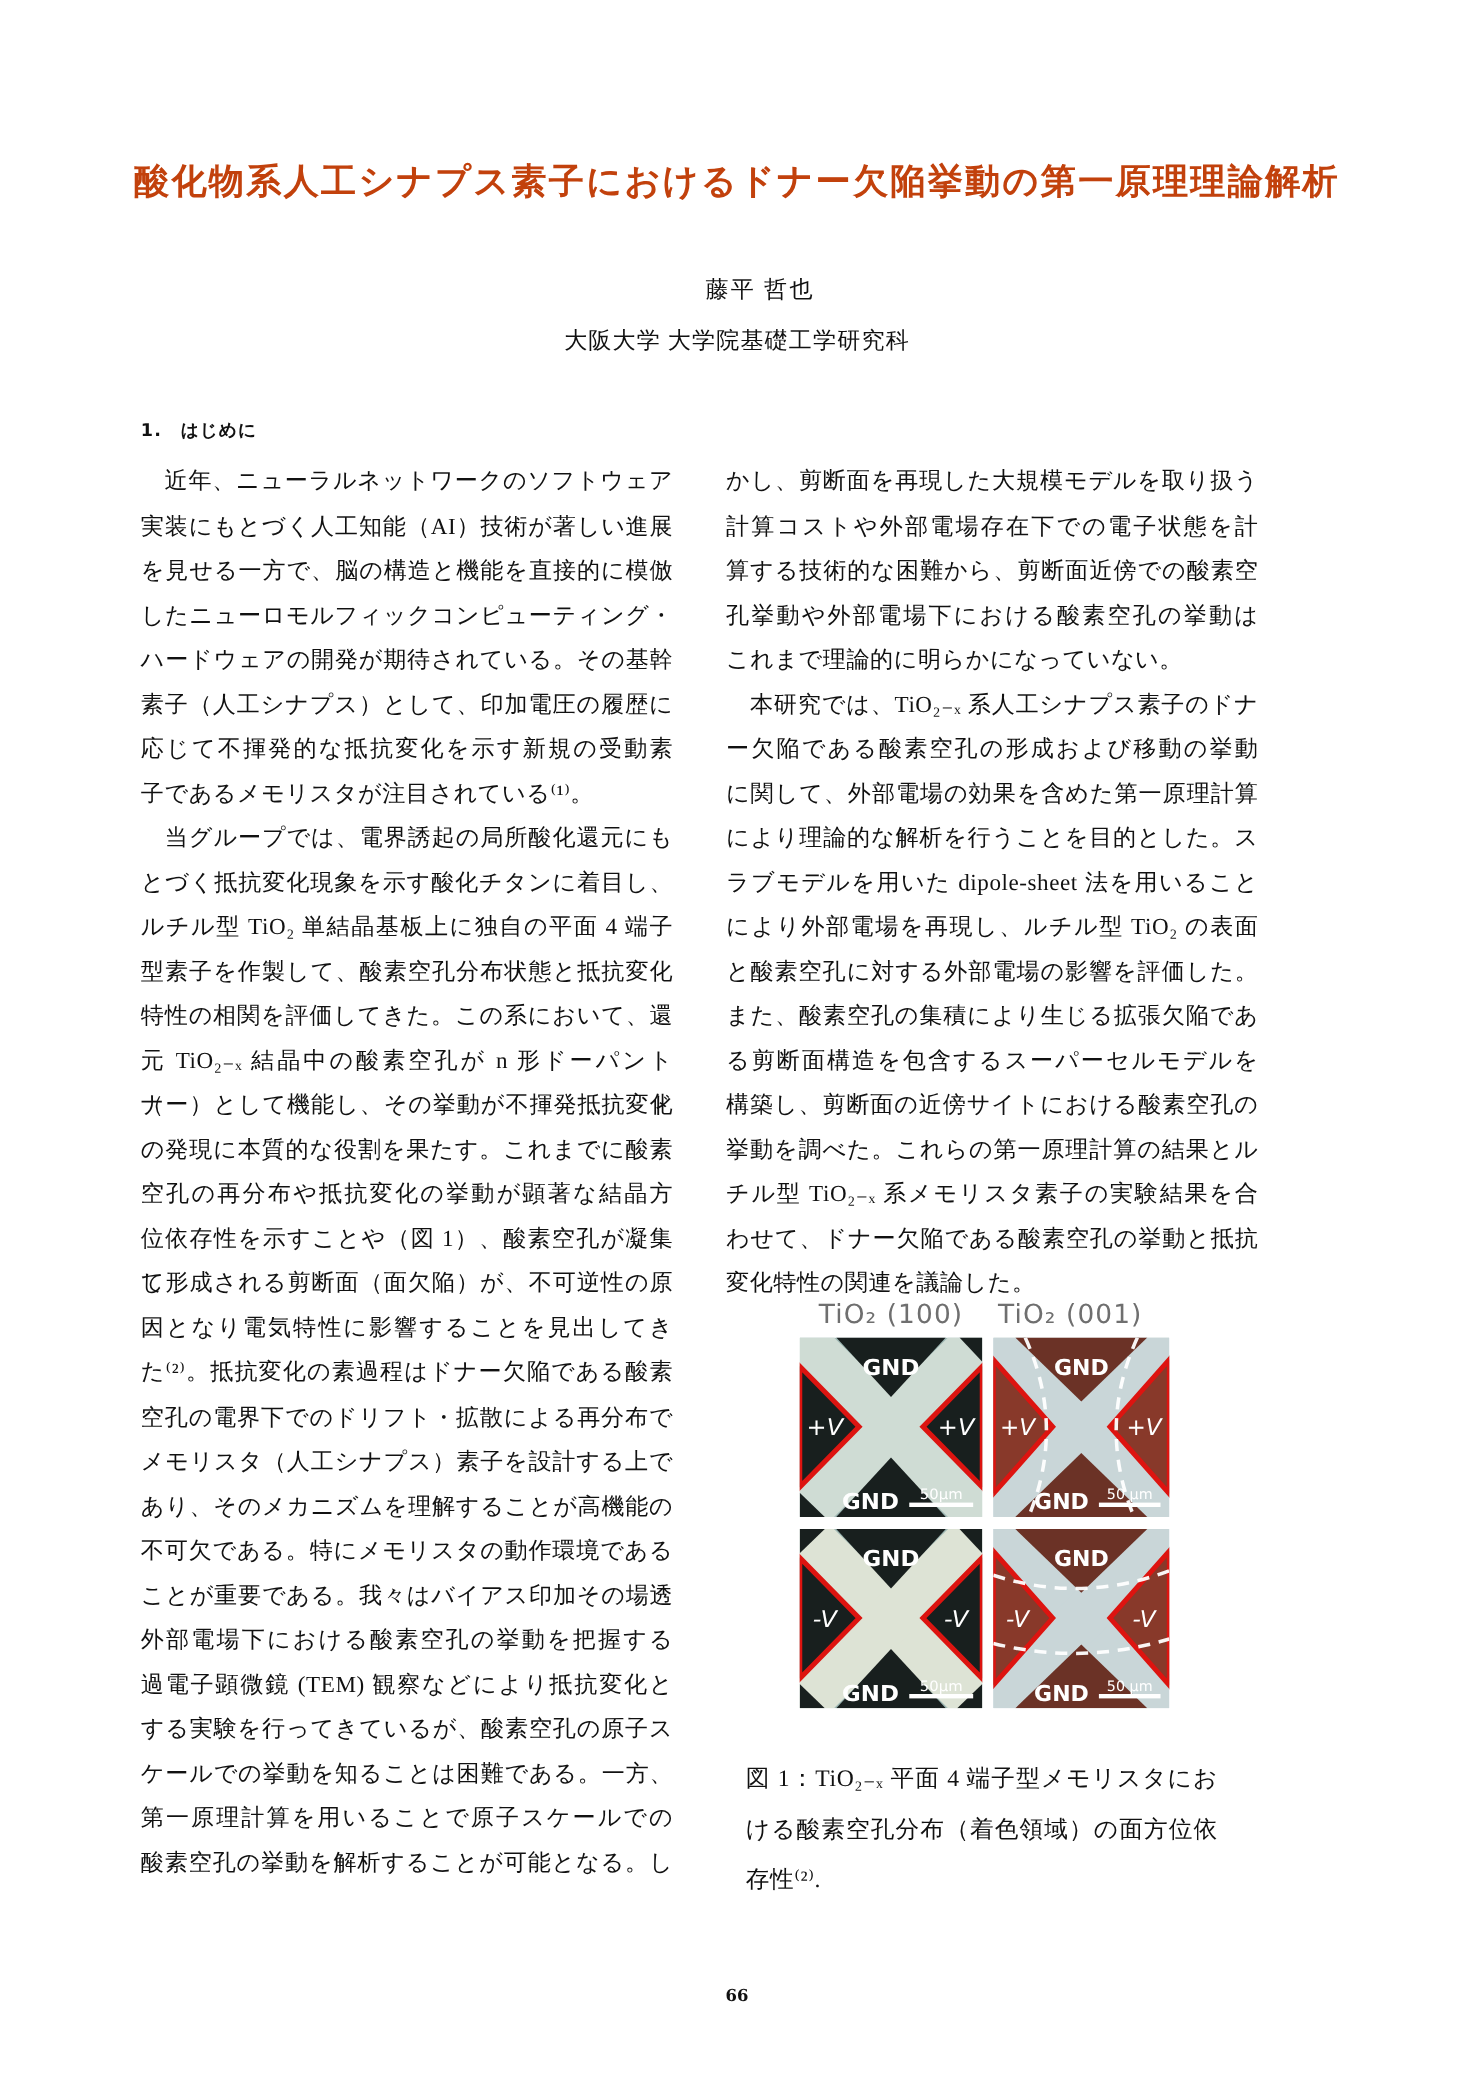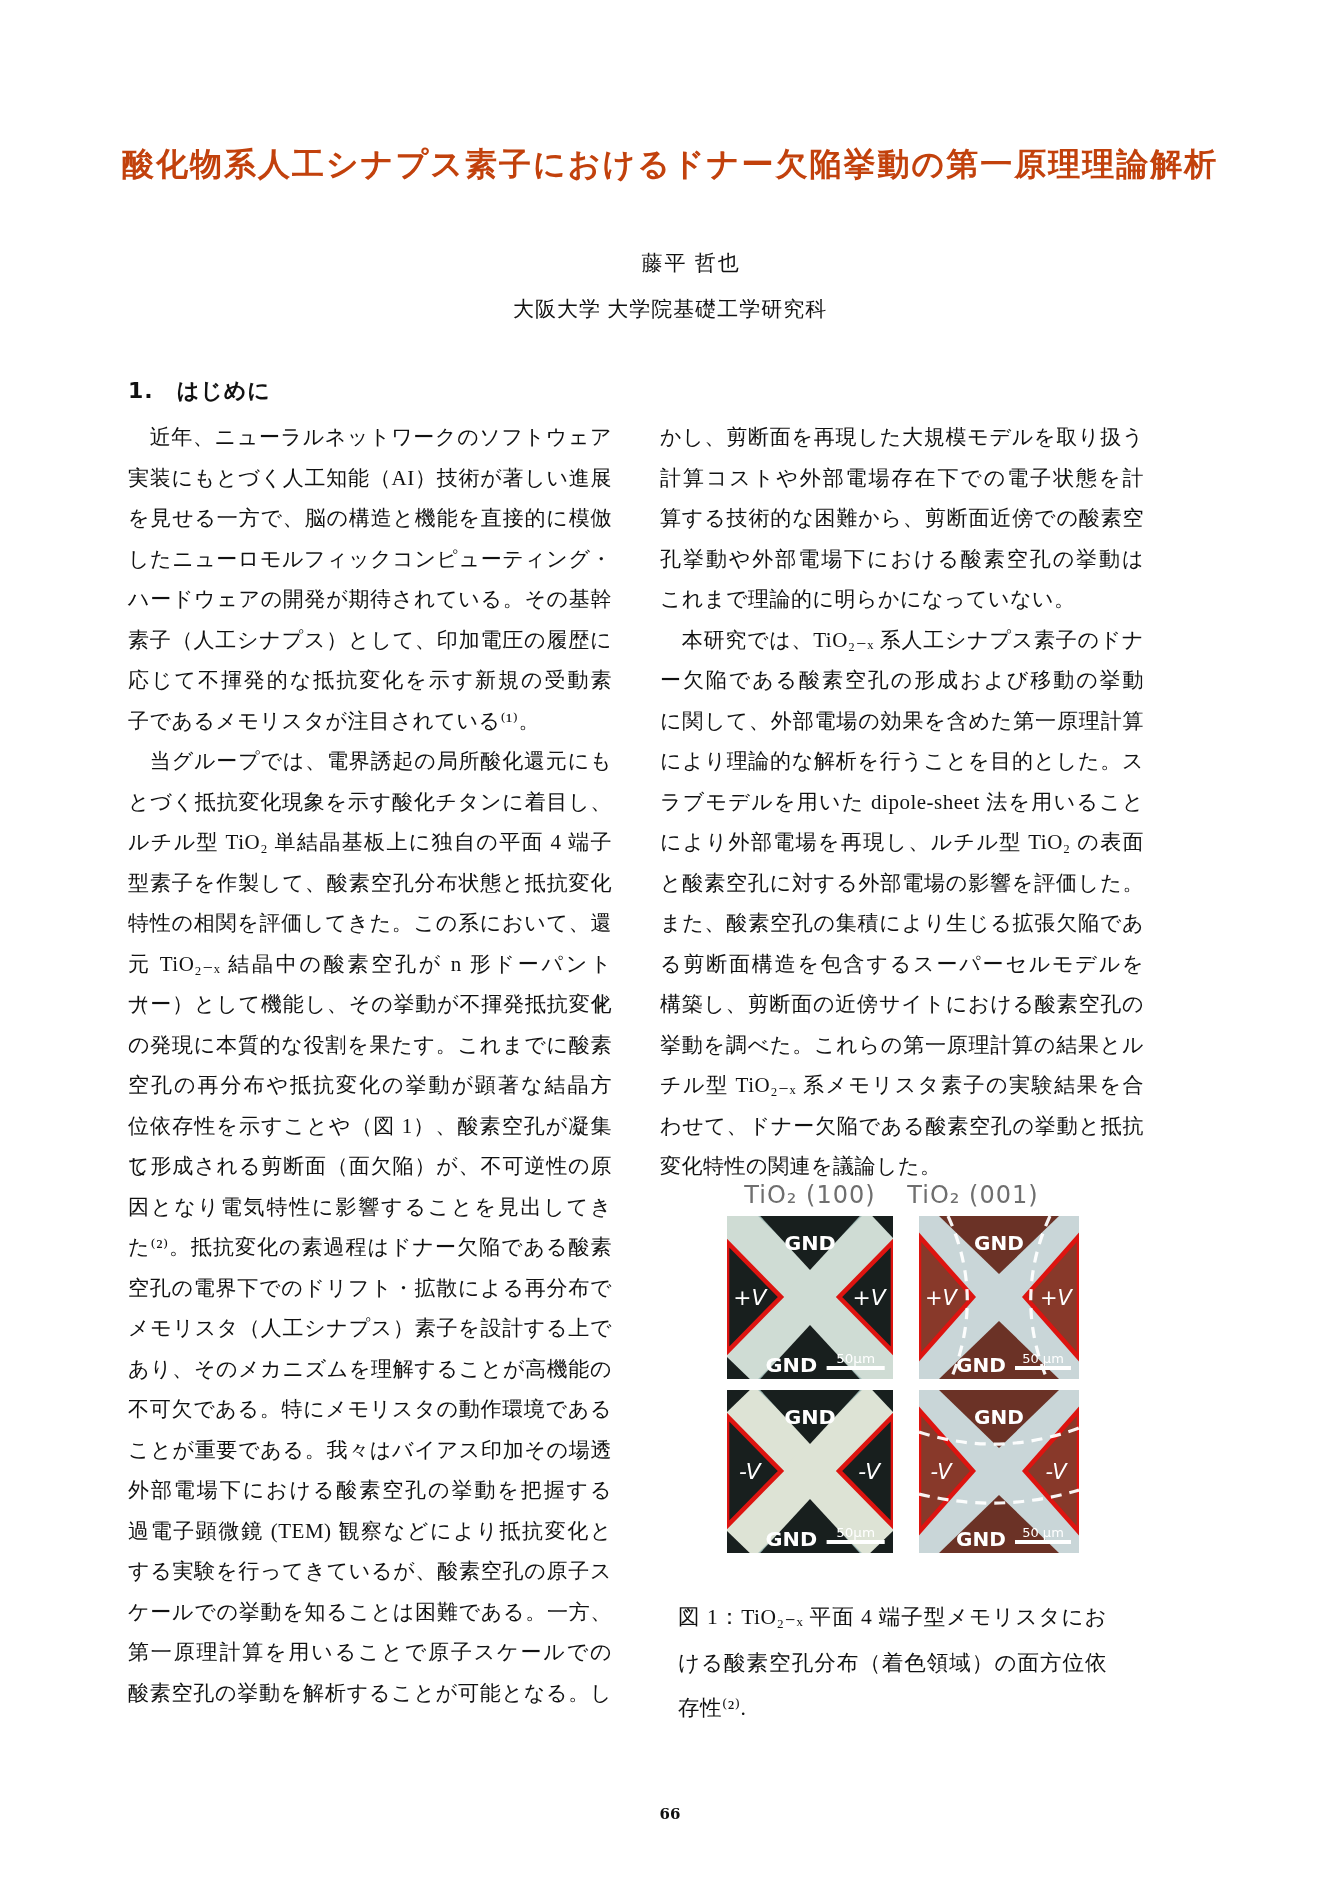--- a/index.html
+++ b/index.html
@@ -14,34 +14,34 @@
     font-family:"DejaVu Sans","Liberation Sans",sans-serif;
     font-weight:bold;font-size:32px;letter-spacing:2px;color:#c2410c;
   }
   .author{top:249px;left:0;width:1324px;text-align:center;font-size:21px;letter-spacing:2px;padding-left:29px;}
   .affil{top:295px;left:0;width:1340px;text-align:center;font-size:21px;letter-spacing:1px;}
   .col{width:484px;}
   .col-left{left:128px;top:376px;}
   .col-right{left:660px;top:417px;}
   .sec-heading{
     font-family:"DejaVu Sans","Liberation Sans",sans-serif;
-    font-weight:bold;font-size:22px;height:41px;line-height:30px;letter-spacing:1px;
+    font-weight:bold;font-size:16px;height:41px;line-height:30px;letter-spacing:1px;
   }
   .jline{
     font-size:21px;height:40.5px;line-height:40.5px;white-space:pre-wrap;
     text-align:justify;text-align-last:justify;letter-spacing:0.5px;
   }
   .jline.end{text-align-last:left;}
   .figure-headers{left:727px;top:1181px;display:flex;}
   .fh{
     font-family:"DejaVu Sans","Liberation Sans",sans-serif;
     color:#6f6f6f;font-size:24px;text-align:center;letter-spacing:1px;
   }
   .fh1{width:166px;} .fh2{width:160px;}
-  .panels{left:727px;top:1216px;display:grid;grid-template-columns:166px 160px;gap:11px 26px;}
+  .panels{left:727px;top:1216px;display:grid;grid-template-columns:166px 160px;gap:11px 10px;}
   svg.panel{display:block;}
   .f-teal-bg{fill:#9cb6b2;}
   .f-teal-band{fill:#cfdcd4;}
   .f-cream-band{fill:#dde3d5;}
   .f-black{fill:#181f1e;}
   .f-brown-bg{fill:#b4c9ce;}
   .f-brown-band{fill:#c9d6d8;}
   .f-brown{fill:#6b3226;}
   .f-brownred{fill:#88392a;}
   .red-stroke{stroke:#dd1410;stroke-width:4.5;stroke-linejoin:miter;}

